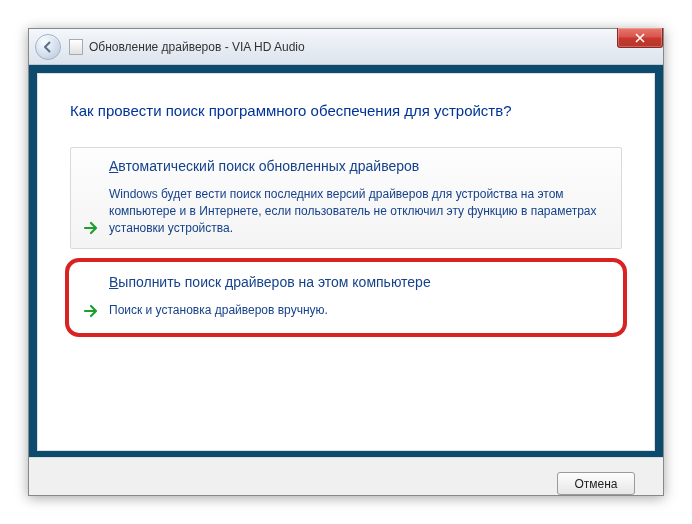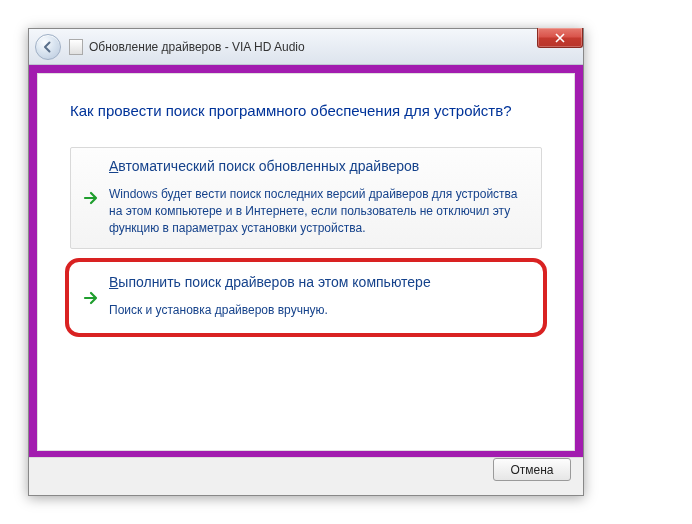--- a/index.html
+++ b/index.html
@@ -8,23 +8,23 @@
     background: #fff;
     width: 692px;
     height: 524px;
     position: relative;
     overflow: hidden;
   }
   .outer-shadow {
     position: absolute;
     left: 28px;
     top: 28px;
-    width: 556px;
+    width: 636px;
     height: 468px;
-    background: #a21caf;
+    background: #0c4a6e;
     box-shadow: 0 2px 12px rgba(0,0,0,0.35);
     border: 1px solid #888;
   }
   .titlebar {
     height: 36px;
     background: linear-gradient(to bottom, #f4f7fb 0%, #e8edf4 50%, #dde4ed 100%);
     border-bottom: 1px solid #bfc7d1;
     display: flex;
     align-items: center;
     position: relative;
@@ -86,21 +86,21 @@
     color: #003399;
     font-weight: normal;
     margin-bottom: 28px;
   }
   .option {
     border: 1px solid transparent;
     padding: 10px 12px 12px 12px;
     margin-bottom: 14px;
     position: relative;
     display: flex;
-    align-items: center;
+    align-items: flex-end;
     border-radius: 2px;
   }
   .option.hover {
     border: 1px solid #d9d9d9;
     background: linear-gradient(to bottom, #fdfdfd, #f4f4f4);
   }
   .option.highlighted {
     position: relative;
     border-radius: 27px;
   }
@@ -136,23 +136,23 @@
   }
   .bottom-bar {
     position: absolute;
     left: 0;
     right: 0;
     bottom: 0;
     height: 38px;
     background: #f0f0f0;
     border-top: 1px solid #dcdcdc;
     display: flex;
-    align-items: flex-start;
+    align-items: flex-end;
     justify-content: flex-end;
-    padding-right: 12px;
+    padding-right: 28px;
   }
   .btn {
     min-width: 78px;
     height: 23px;
     font-size: 12px;
     background: linear-gradient(to bottom, #fdfdfd, #e6e6e6);
     border: 1px solid #9a9a9a;
     border-radius: 3px;
     padding: 0 12px;
     color: #222;

